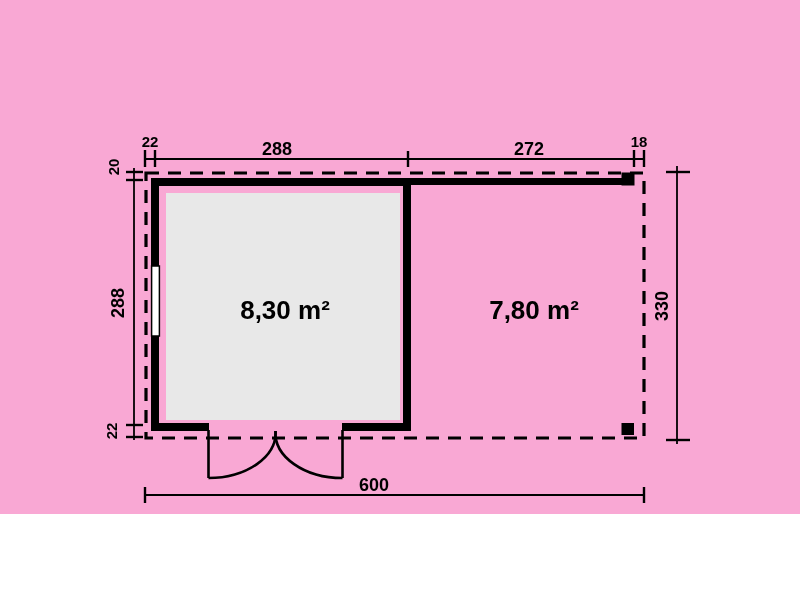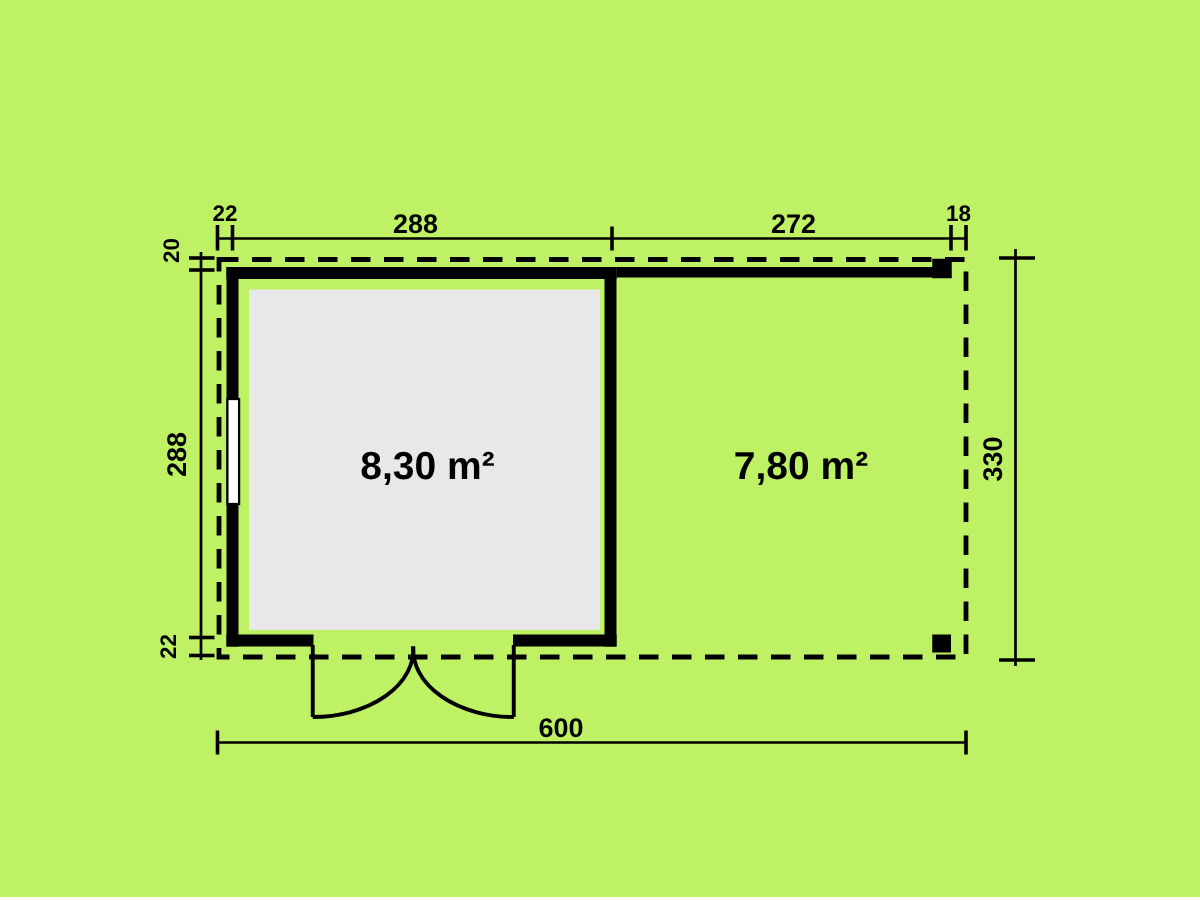--- a/index.html
+++ b/index.html
@@ -1,19 +1,19 @@
 <!DOCTYPE html>
 <html><head>
 <meta charset="utf-8">
 <style>
   html,body{margin:0;padding:0;background:#ffffff;}
   .canvas{
     position:relative;
-    width:800px;height:598px;
-    background:#bef264;
+    width:800px;height:514px;
+    background:#f9a8d4;
     overflow:hidden;
     font-family:"Liberation Sans", sans-serif;
   }
   svg text{
     font-family:"Liberation Sans", sans-serif;
     font-weight:bold;
     fill:#000000;
   }
   .dim-num{font-size:18px;}
   .dim-num-sm{font-size:15px;}

